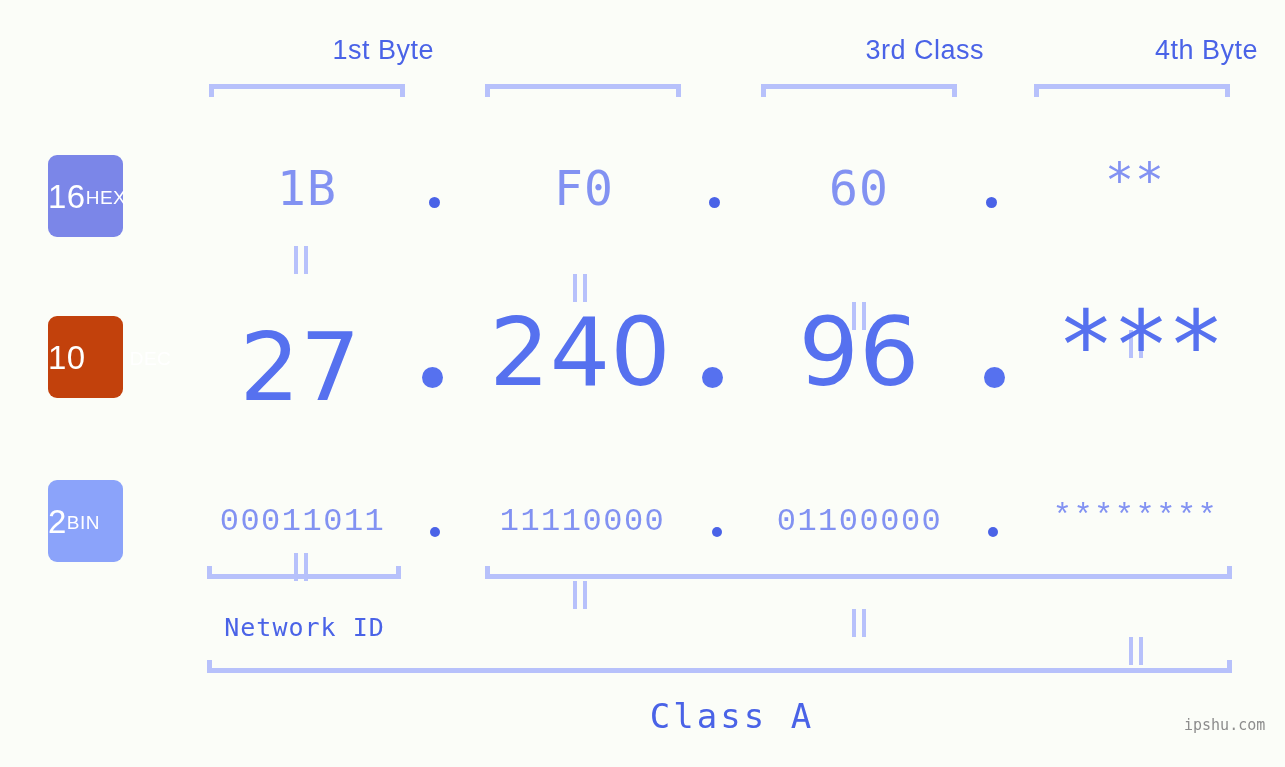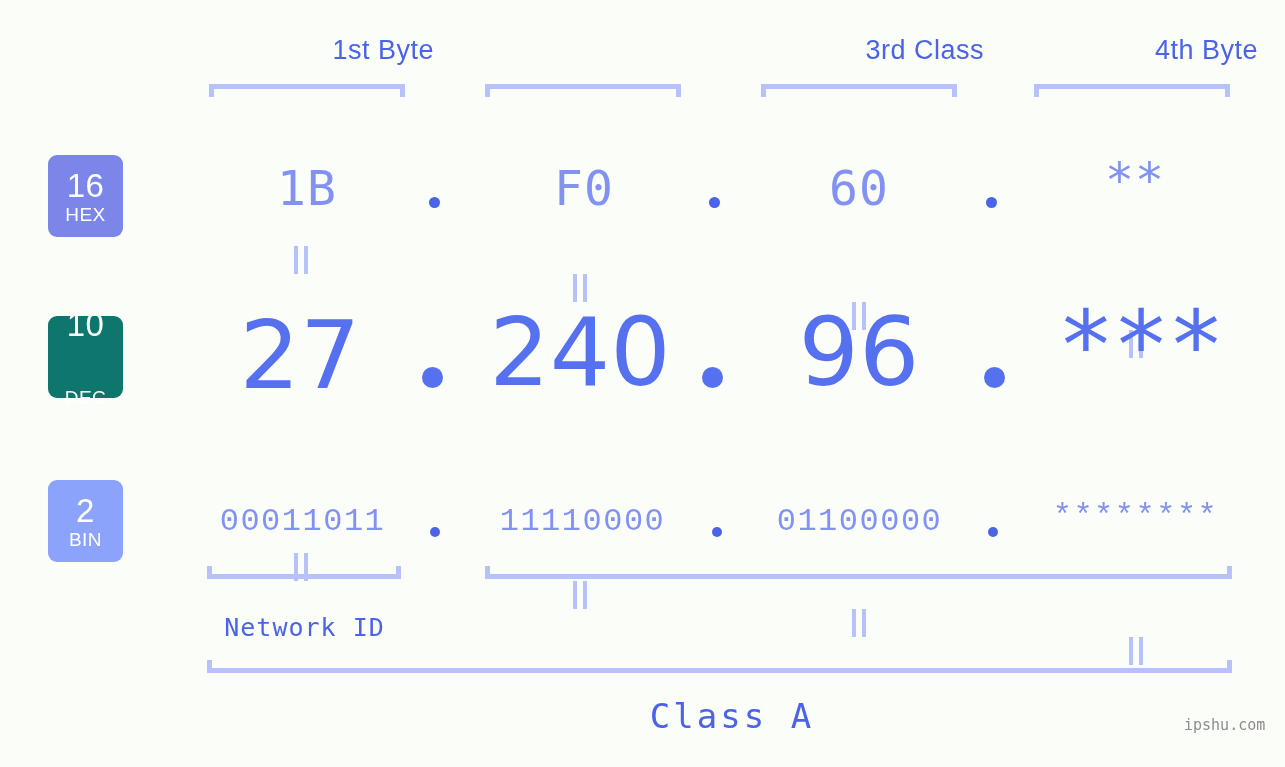--- a/index.html
+++ b/index.html
@@ -50,23 +50,22 @@
     box-sizing: border-box;
   }
 
   
   .badge {
     width: 75px;
     height: 82px;
     border-radius: 9px;
     color: #ffffff;
     display: flex;
-    flex-direction: column;
+    flex-direction: row;
     align-items: center;
-    justify-content: center;
     line-height: 1;
   }
   .badge .num {
     font-size: 33px;
     font-weight: 400;
     letter-spacing: 0.5px;
   }
   .badge .nm {
     font-size: 19px;
     font-weight: 400;
@@ -208,26 +207,26 @@
     </div>
   <div class="abs eqmark" style="left:850px; top:246px;">
       <i></i>
       <i></i>
     </div>
   <div class="abs eqmark" style="left:1127px; top:246px;">
       <i></i>
       <i></i>
     </div>
 
-  <div class="abs badge" style="left:48px; top:316px; background:#0f766e;gap:44px;">
+  <div class="abs badge" style="left:48px; top:316px; background:#c2410c;gap:44px;">
     <span class="num">10</span>
     <span class="nm">DEC</span>
   </div>
 
-  <div class="abs dec-val" style="left:175px; top:308px; width:250px;">27</div>
+  <div class="abs dec-val" style="left:175px; top:320px; width:250px;">27</div>
   <div class="abs dec-dot" style="left:422px; top:367px;"></div>
 
   <div class="abs dec-val" style="left:455px; top:305px; width:250px;">240</div>
   <div class="abs dec-dot" style="left:702px; top:367px;"></div>
 
   <div class="abs dec-val" style="left:734px; top:305px; width:250px;">96</div>
   <div class="abs dec-dot" style="left:984px; top:367px;"></div>
 
   <div class="abs dec-val stars" style="left:1015px; top:298px; width:250px;">***</div>
 

